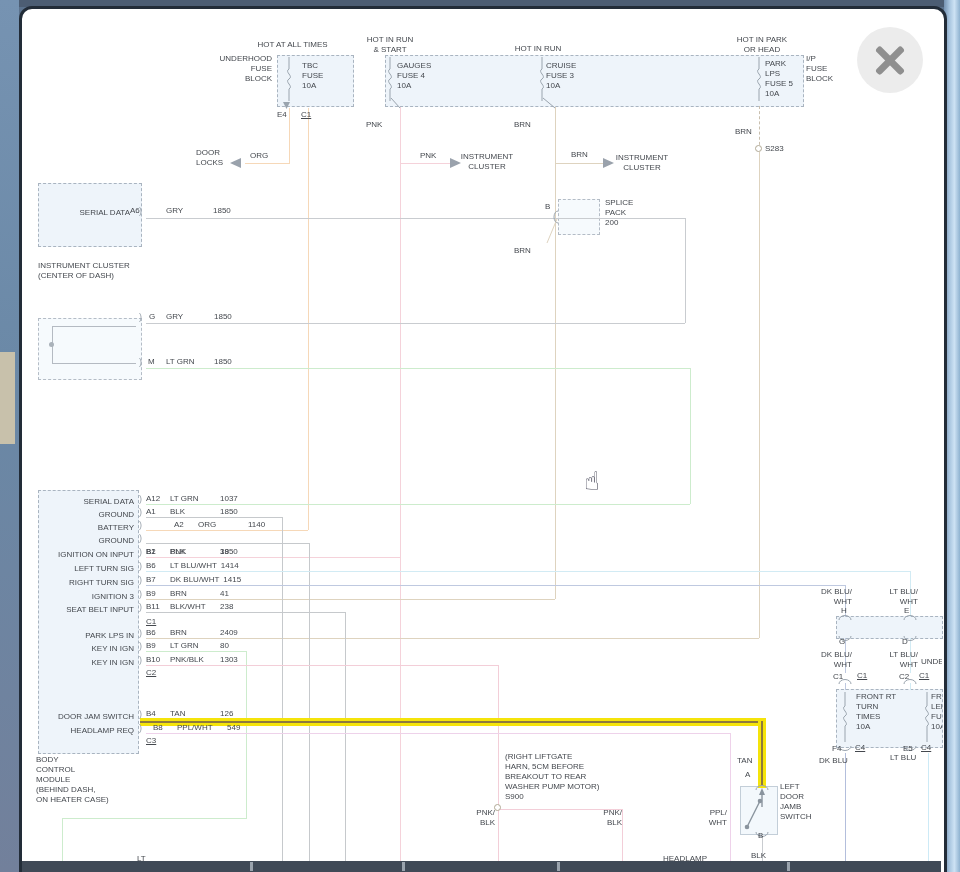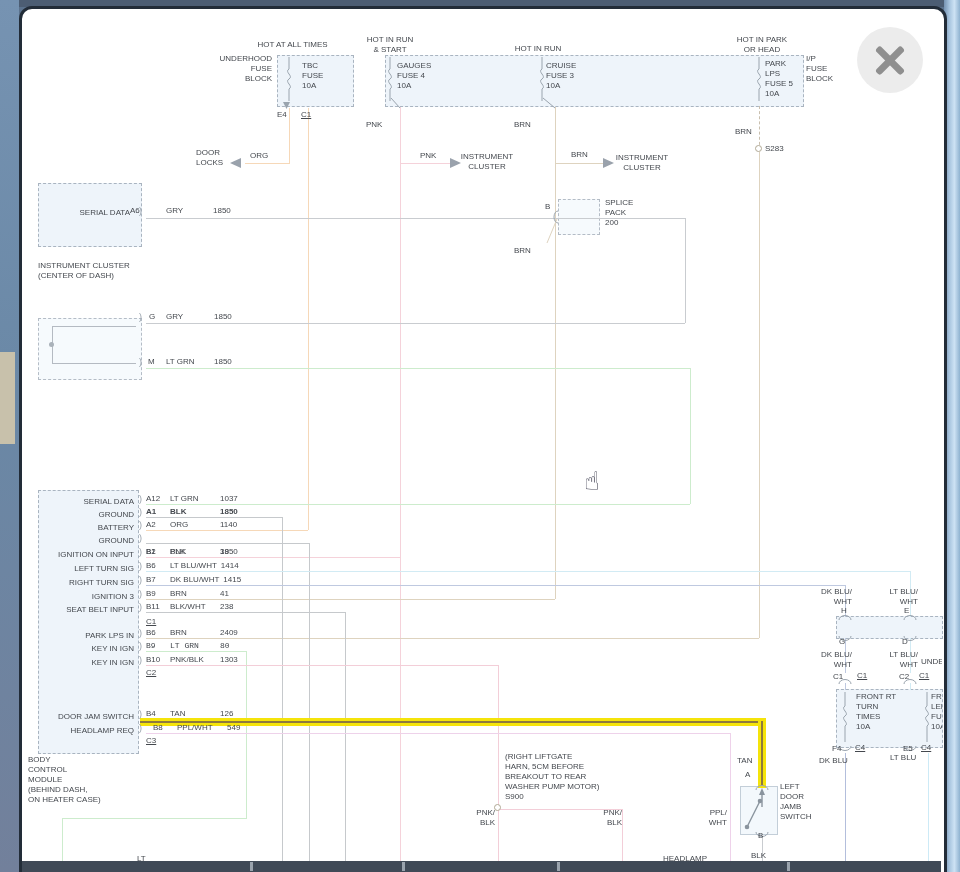--- a/index.html
+++ b/index.html
@@ -222,24 +222,24 @@
   <div class="lbl" style="left:148px;top:357px;">M</div>
   <div class="lbl" style="left:166px;top:357px;">LT GRN</div>
   <div class="lbl" style="left:214px;top:357px;">1850</div>
 
   <div id="bcm-rows">
       <div class="lbl r" style="left: 28px; top: 497px; width: 106px;">SERIAL DATA</div>
       <span class="bracket" style="left: 139px; top: 494px;">)</span>
       <div class="lbl" style="left: 146px; top: 494px; white-space: nowrap;"><span style="display: inline-block; width: 24px;">A12</span><span style="display: inline-block; min-width: 46px; padding-right: 4px;">LT GRN</span><span>1037</span></div>
       <div class="lbl r" style="left: 28px; top: 510px; width: 106px;">GROUND</div>
       <span class="bracket" style="left: 139px; top: 507px;">)</span>
-      <div class="lbl" style="left: 146px; top: 507px; white-space: nowrap; font-weight: bold;"><span style="display: inline-block; width: 24px;">A1</span><span style="display: inline-block; min-width: 46px; padding-right: 4px;">BLK</span><span>1850</span></div>
+      <div class="lbl" style="left: 146px; top: 507px; white-space: nowrap;"><span style="display: inline-block; width: 24px;">A1</span><span style="display: inline-block; min-width: 46px; padding-right: 4px;">BLK</span><span>1850</span></div>
       <div class="lbl r" style="left: 28px; top: 523px; width: 106px;">BATTERY</div>
       <span class="bracket" style="left: 139px; top: 520px;">)</span>
-      <div class="lbl" style="left: 146px; top: 520px; white-space: nowrap;"><span style="display: inline-block; width: 24px;">A2</span><span style="display: inline-block; min-width: 46px; padding-right: 4px;">ORG</span><span>1140</span></div>
+      <div class="lbl" style="left: 146px; top: 520px; white-space: nowrap;"><span style="display: inline-block; width: 24px; margin-left: 28px;">A2</span><span style="display: inline-block; min-width: 46px; padding-right: 4px;">ORG</span><span>1140</span></div>
       <div class="lbl r" style="left: 28px; top: 536px; width: 106px;">GROUND</div>
       <span class="bracket" style="left: 139px; top: 533px;">)</span>
       <div class="lbl" style="left: 146px; top: 533px; white-space: nowrap; margin-top: 14px;"><span style="display: inline-block; width: 24px;">B1</span><span style="display: inline-block; min-width: 46px; padding-right: 4px;">BLK</span><span>1850</span></div>
       <div class="lbl r" style="left: 28px; top: 550px; width: 106px;">IGNITION ON INPUT</div>
       <span class="bracket" style="left: 139px; top: 547px;">)</span>
       <div class="lbl" style="left: 146px; top: 547px; white-space: nowrap;"><span style="display: inline-block; width: 24px;">B2</span><span style="display: inline-block; min-width: 46px; padding-right: 4px;">PNK</span><span>39</span></div>
       <div class="lbl r" style="left: 28px; top: 564px; width: 106px;">LEFT TURN SIG</div>
       <span class="bracket" style="left: 139px; top: 561px;">)</span>
       <div class="lbl" style="left: 146px; top: 561px; white-space: nowrap;"><span style="display: inline-block; width: 24px;">B6</span><span style="display: inline-block; min-width: 46px; padding-right: 4px;">LT BLU/WHT</span><span>1414</span></div>
       <div class="lbl r" style="left: 28px; top: 578px; width: 106px;">RIGHT TURN SIG</div>
@@ -250,34 +250,34 @@
       <div class="lbl" style="left: 146px; top: 589px; white-space: nowrap;"><span style="display: inline-block; width: 24px;">B9</span><span style="display: inline-block; min-width: 46px; padding-right: 4px;">BRN</span><span>41</span></div>
       <div class="lbl r" style="left: 28px; top: 605px; width: 106px;">SEAT BELT INPUT</div>
       <span class="bracket" style="left: 139px; top: 602px;">)</span>
       <div class="lbl" style="left: 146px; top: 602px; white-space: nowrap;"><span style="display: inline-block; width: 24px;">B11</span><span style="display: inline-block; min-width: 46px; padding-right: 4px;">BLK/WHT</span><span>238</span></div>
       <div class="lbl" style="left: 146px; top: 617px; white-space: nowrap;"><span class="u" style="display: inline-block; width: auto;">C1</span></div>
       <div class="lbl r" style="left: 28px; top: 631px; width: 106px;">PARK LPS IN</div>
       <span class="bracket" style="left: 139px; top: 628px;">)</span>
       <div class="lbl" style="left: 146px; top: 628px; white-space: nowrap;"><span style="display: inline-block; width: 24px;">B6</span><span style="display: inline-block; min-width: 46px; padding-right: 4px;">BRN</span><span>2409</span></div>
       <div class="lbl r" style="left: 28px; top: 644px; width: 106px;">KEY IN IGN</div>
       <span class="bracket" style="left: 139px; top: 641px;">)</span>
-      <div class="lbl" style="left: 146px; top: 641px; white-space: nowrap; font-family: Liberation Mono, monospace;"><span style="display: inline-block; width: 24px;">B9</span><span style="display: inline-block; min-width: 46px; padding-right: 4px;">LT GRN</span><span>80</span></div>
+      <div class="lbl" style="left: 146px; top: 641px; white-space: nowrap;"><span style="display: inline-block; width: 24px;">B9</span><span style="display: inline-block; min-width: 46px; padding-right: 4px;">LT GRN</span><span>80</span></div>
       <div class="lbl r" style="left: 28px; top: 658px; width: 106px;">KEY IN IGN</div>
       <span class="bracket" style="left: 139px; top: 655px;">)</span>
       <div class="lbl" style="left: 146px; top: 655px; white-space: nowrap;"><span style="display: inline-block; width: 24px;">B10</span><span style="display: inline-block; min-width: 46px; padding-right: 4px;">PNK/BLK</span><span>1303</span></div>
       <div class="lbl" style="left: 146px; top: 668px; white-space: nowrap;"><span class="u" style="display: inline-block; width: auto;">C2</span></div>
       <div class="lbl r" style="left: 28px; top: 712px; width: 106px;">DOOR JAM SWITCH</div>
       <span class="bracket" style="left: 139px; top: 709px;">)</span>
       <div class="lbl" style="left: 146px; top: 709px; white-space: nowrap;"><span style="display: inline-block; width: 24px;">B4</span><span style="display: inline-block; min-width: 46px; padding-right: 4px;">TAN</span><span>126</span></div>
       <div class="lbl r" style="left: 28px; top: 726px; width: 106px;">HEADLAMP REQ</div>
       <span class="bracket" style="left: 139px; top: 723px;">)</span>
       <div class="lbl" style="left: 146px; top: 723px; white-space: nowrap;"><span style="display: inline-block; width: 24px; padding-left: 7px;">B8</span><span style="display: inline-block; min-width: 46px; padding-right: 4px;">PPL/WHT</span><span>549</span></div>
       <div class="lbl" style="left: 146px; top: 736px; white-space: nowrap;"><span class="u" style="display: inline-block; width: auto;">C3</span></div>
     </div>
-  <div class="lbl" style="left:28px;top:755px;">BODY
+  <div class="lbl" style="left:36px;top:755px;">BODY
 CONTROL
 MODULE
 (BEHIND DASH,
 ON HEATER CASE)</div>
 
   <div class="lbl r" style="left:812px;top:587px;width:40px;">DK BLU/
 WHT</div>
   <div class="lbl r" style="left:878px;top:587px;width:40px;">LT BLU/
 WHT</div>
   <div class="lbl" style="left:841px;top:606px;">H</div>

